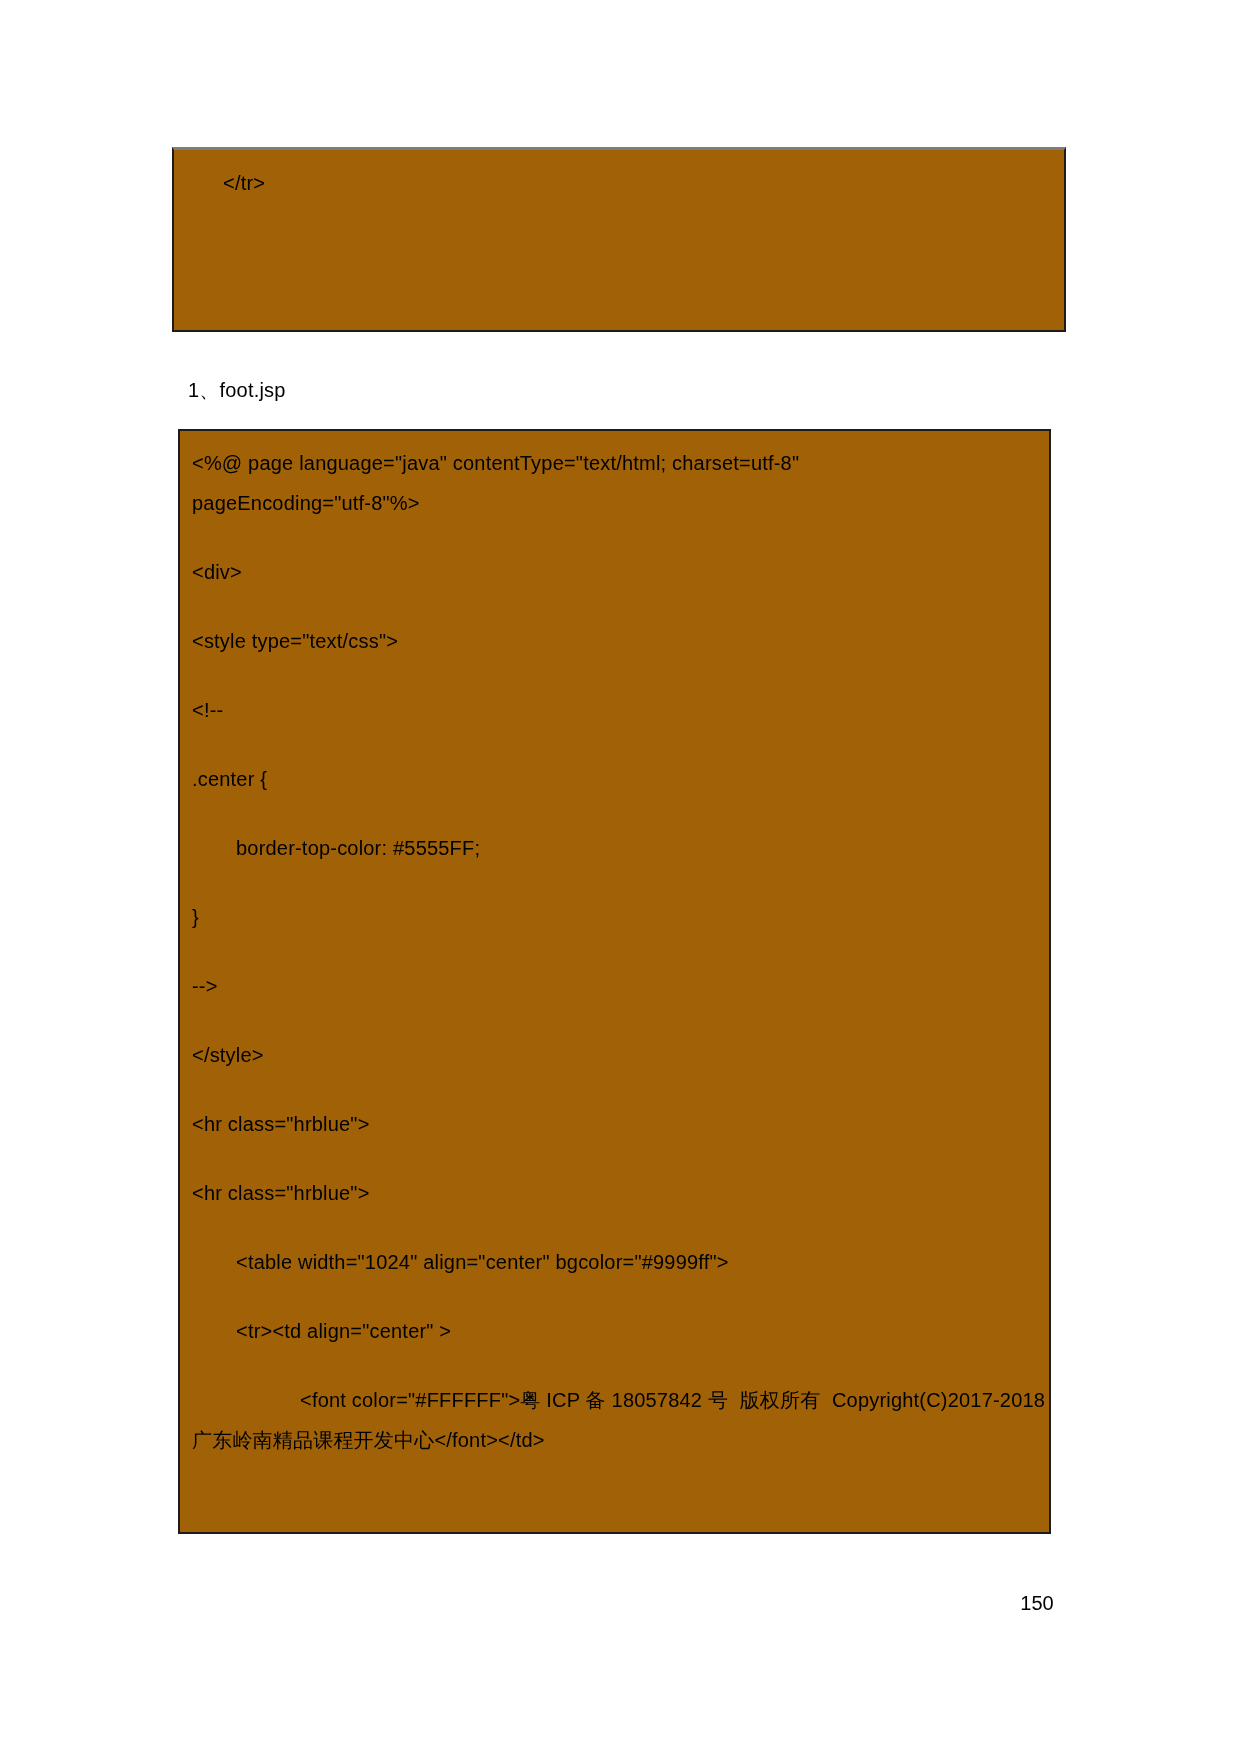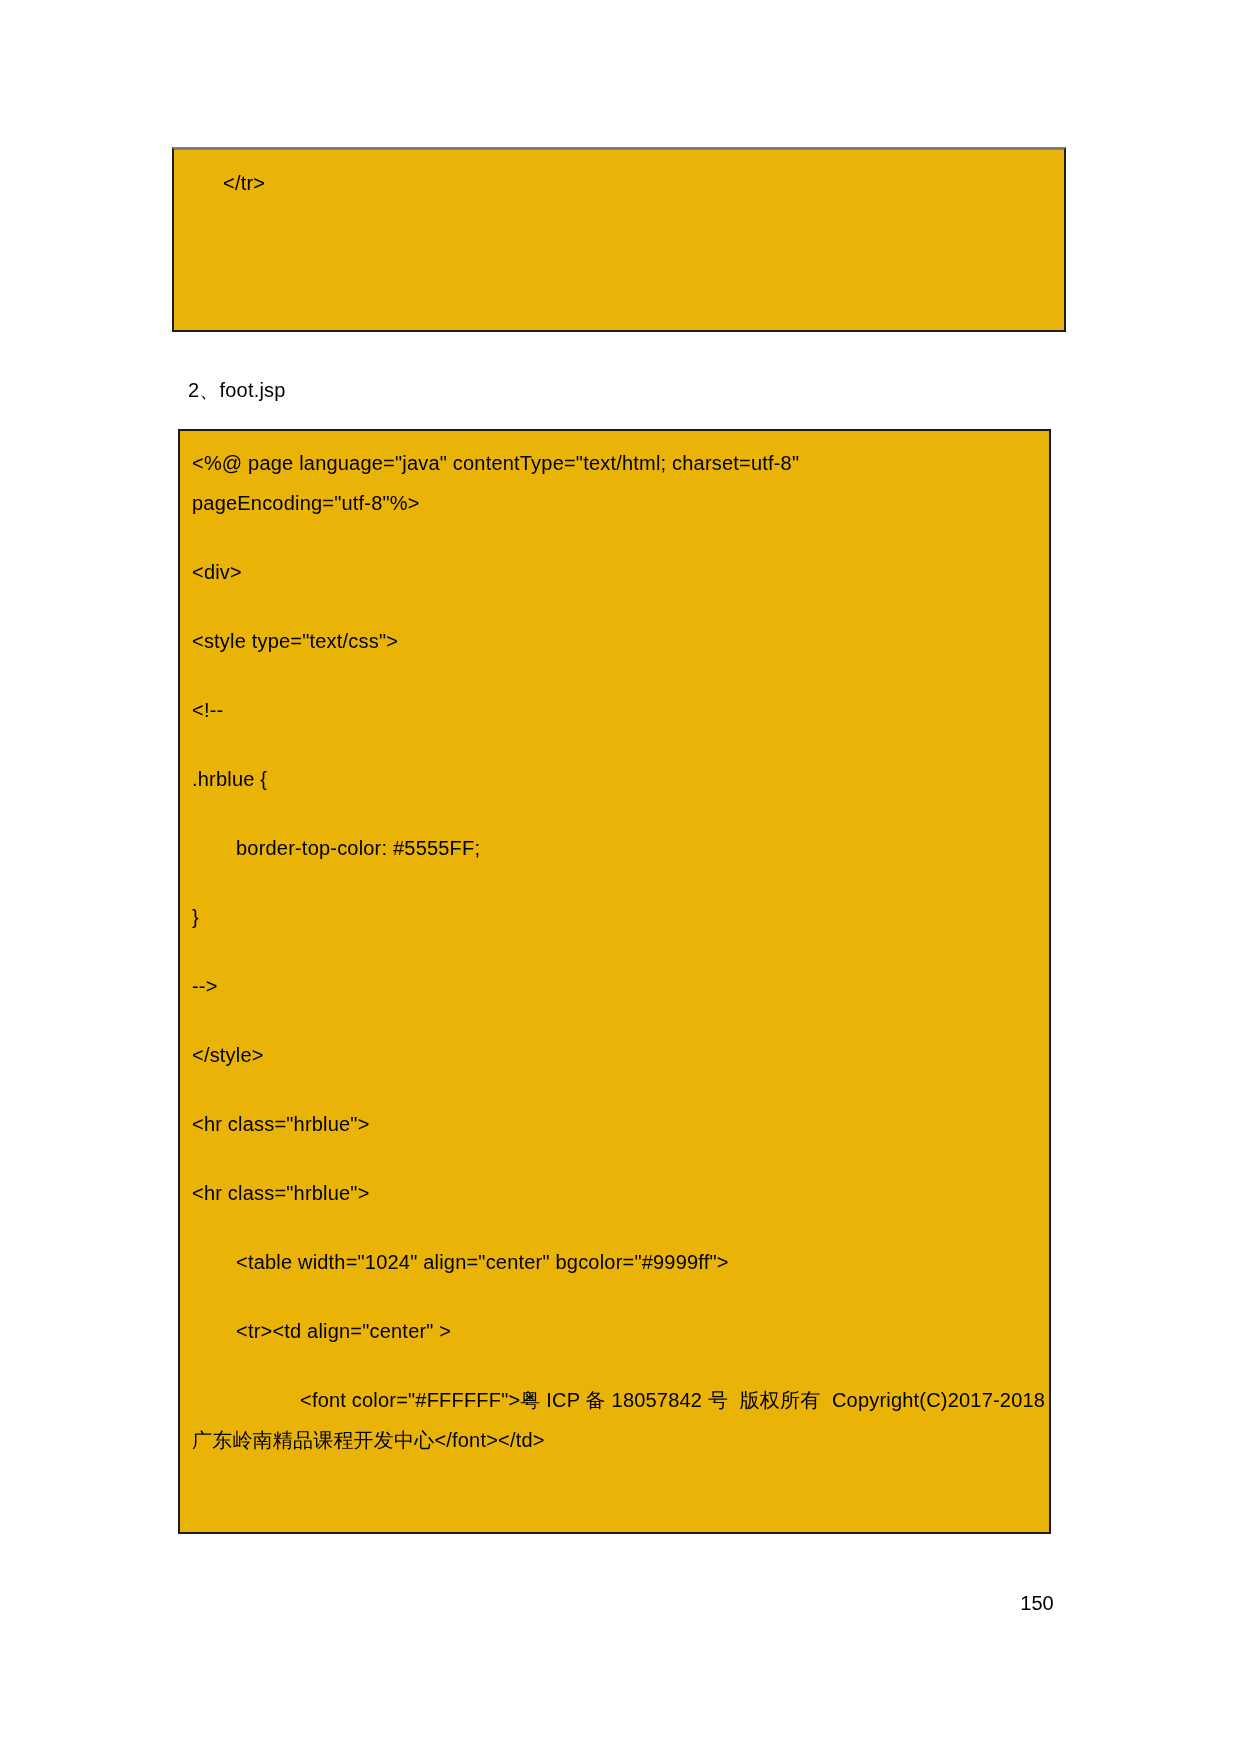--- a/index.html
+++ b/index.html
@@ -13,21 +13,21 @@
     height: 1753px;
     background: #ffffff;
     font-family: "Liberation Sans", "DejaVu Sans", sans-serif;
     font-size: 20px;
     color: #000000;
     overflow: hidden;
   }
   .codebox {
     position: absolute;
     box-sizing: border-box;
-    background: #eab308;
+    background: #a16207;
     border: 2px solid #1c1c1c;
     overflow: hidden;
   }
   .codebox-1 {
     left: 172px;
     top: 147px;
     width: 894px;
     height: 185px;
     border-top: 3px solid #7d7d7d;
     padding: 13px 12px 0 12px;
@@ -69,29 +69,29 @@
 </style>
 </head>
 <body>
 
 <div class="doc-page">
 
   <div class="codebox codebox-1">
     <div class="code-line ind-a">&lt;/tr&gt;</div>
   </div>
 
-  <div class="section-label">2、foot.jsp</div>
+  <div class="section-label">1、foot.jsp</div>
 
   <div class="codebox codebox-2">
     <div class="code-line m0">&lt;%@ page language="java" contentType="text/html; charset=utf-8"</div>
     <div class="code-line">pageEncoding="utf-8"%&gt;</div>
     <div class="code-line">&lt;div&gt;</div>
     <div class="code-line">&lt;style type="text/css"&gt;</div>
     <div class="code-line">&lt;!--</div>
-    <div class="code-line">.hrblue {</div>
+    <div class="code-line">.center {</div>
     <div class="code-line ind-1">border-top-color: #5555FF;</div>
     <div class="code-line">}</div>
     <div class="code-line">--&gt;</div>
     <div class="code-line">&lt;/style&gt;</div>
     <div class="code-line">&lt;hr class="hrblue"&gt;</div>
     <div class="code-line">&lt;hr class="hrblue"&gt;</div>
     <div class="code-line ind-1">&lt;table width="1024" align="center" bgcolor="#9999ff"&gt;</div>
     <div class="code-line ind-1">&lt;tr&gt;&lt;td align="center" &gt;</div>
     <div class="code-line ind-2 m0">&lt;font color="#FFFFFF"&gt;粤 ICP 备 18057842 号  版权所有  Copyright(C)2017-2018</div>
     <div class="code-line">广东岭南精品课程开发中心&lt;/font&gt;&lt;/td&gt;</div>

